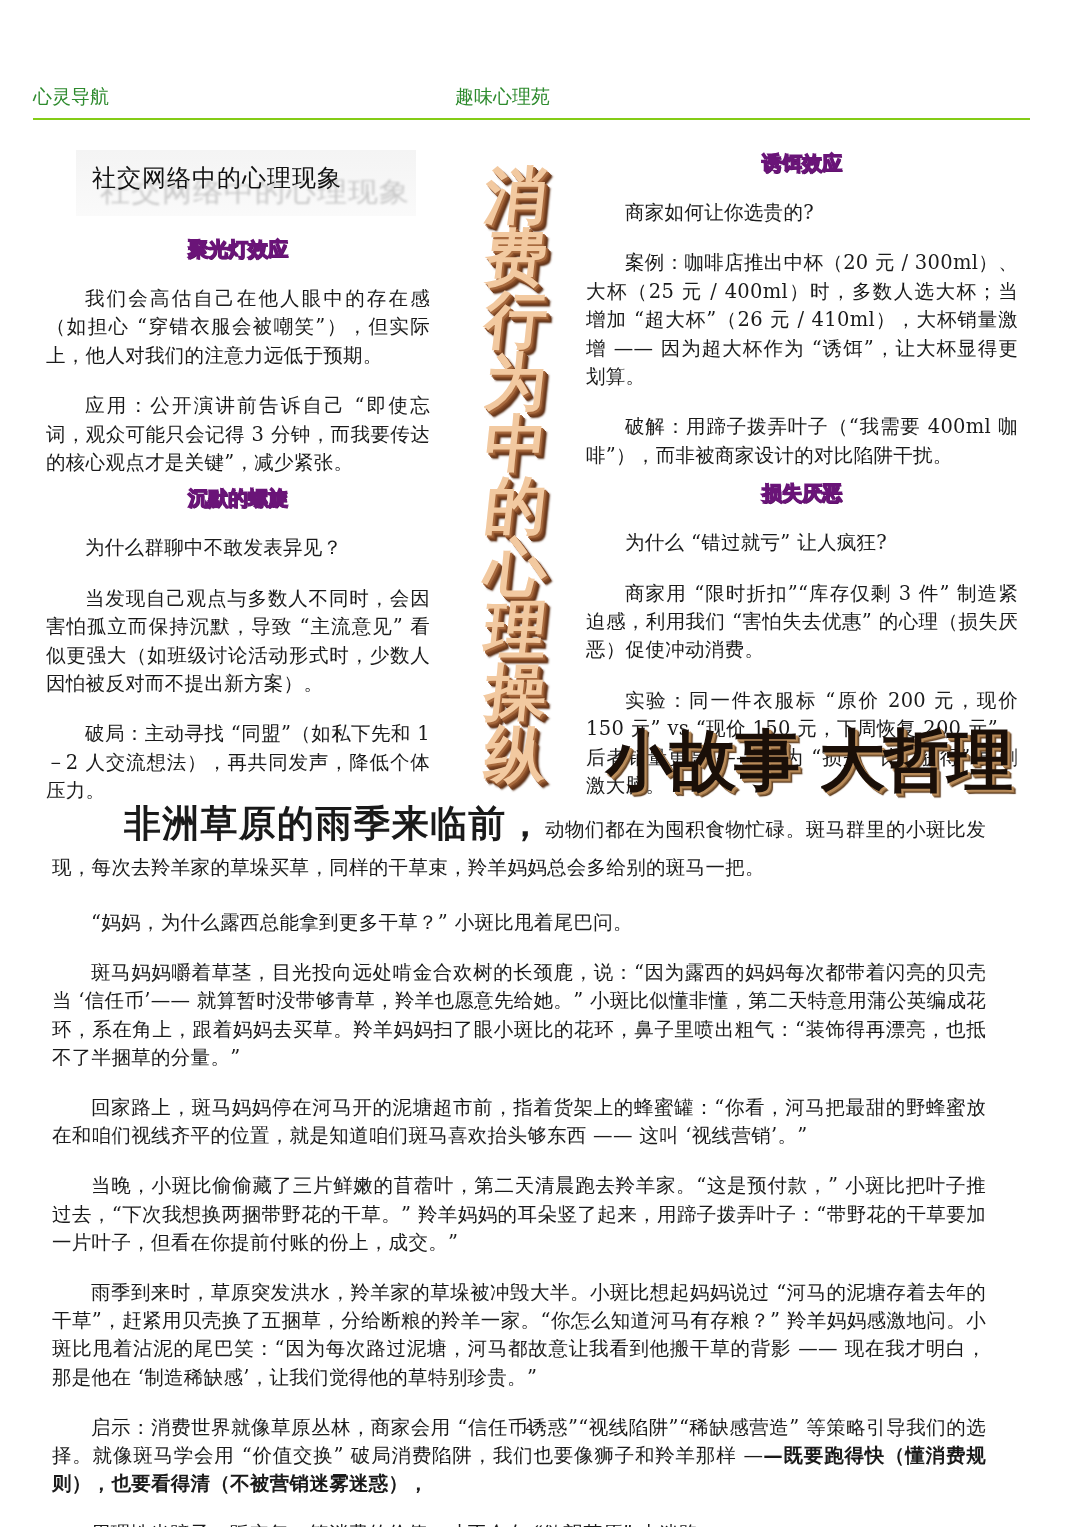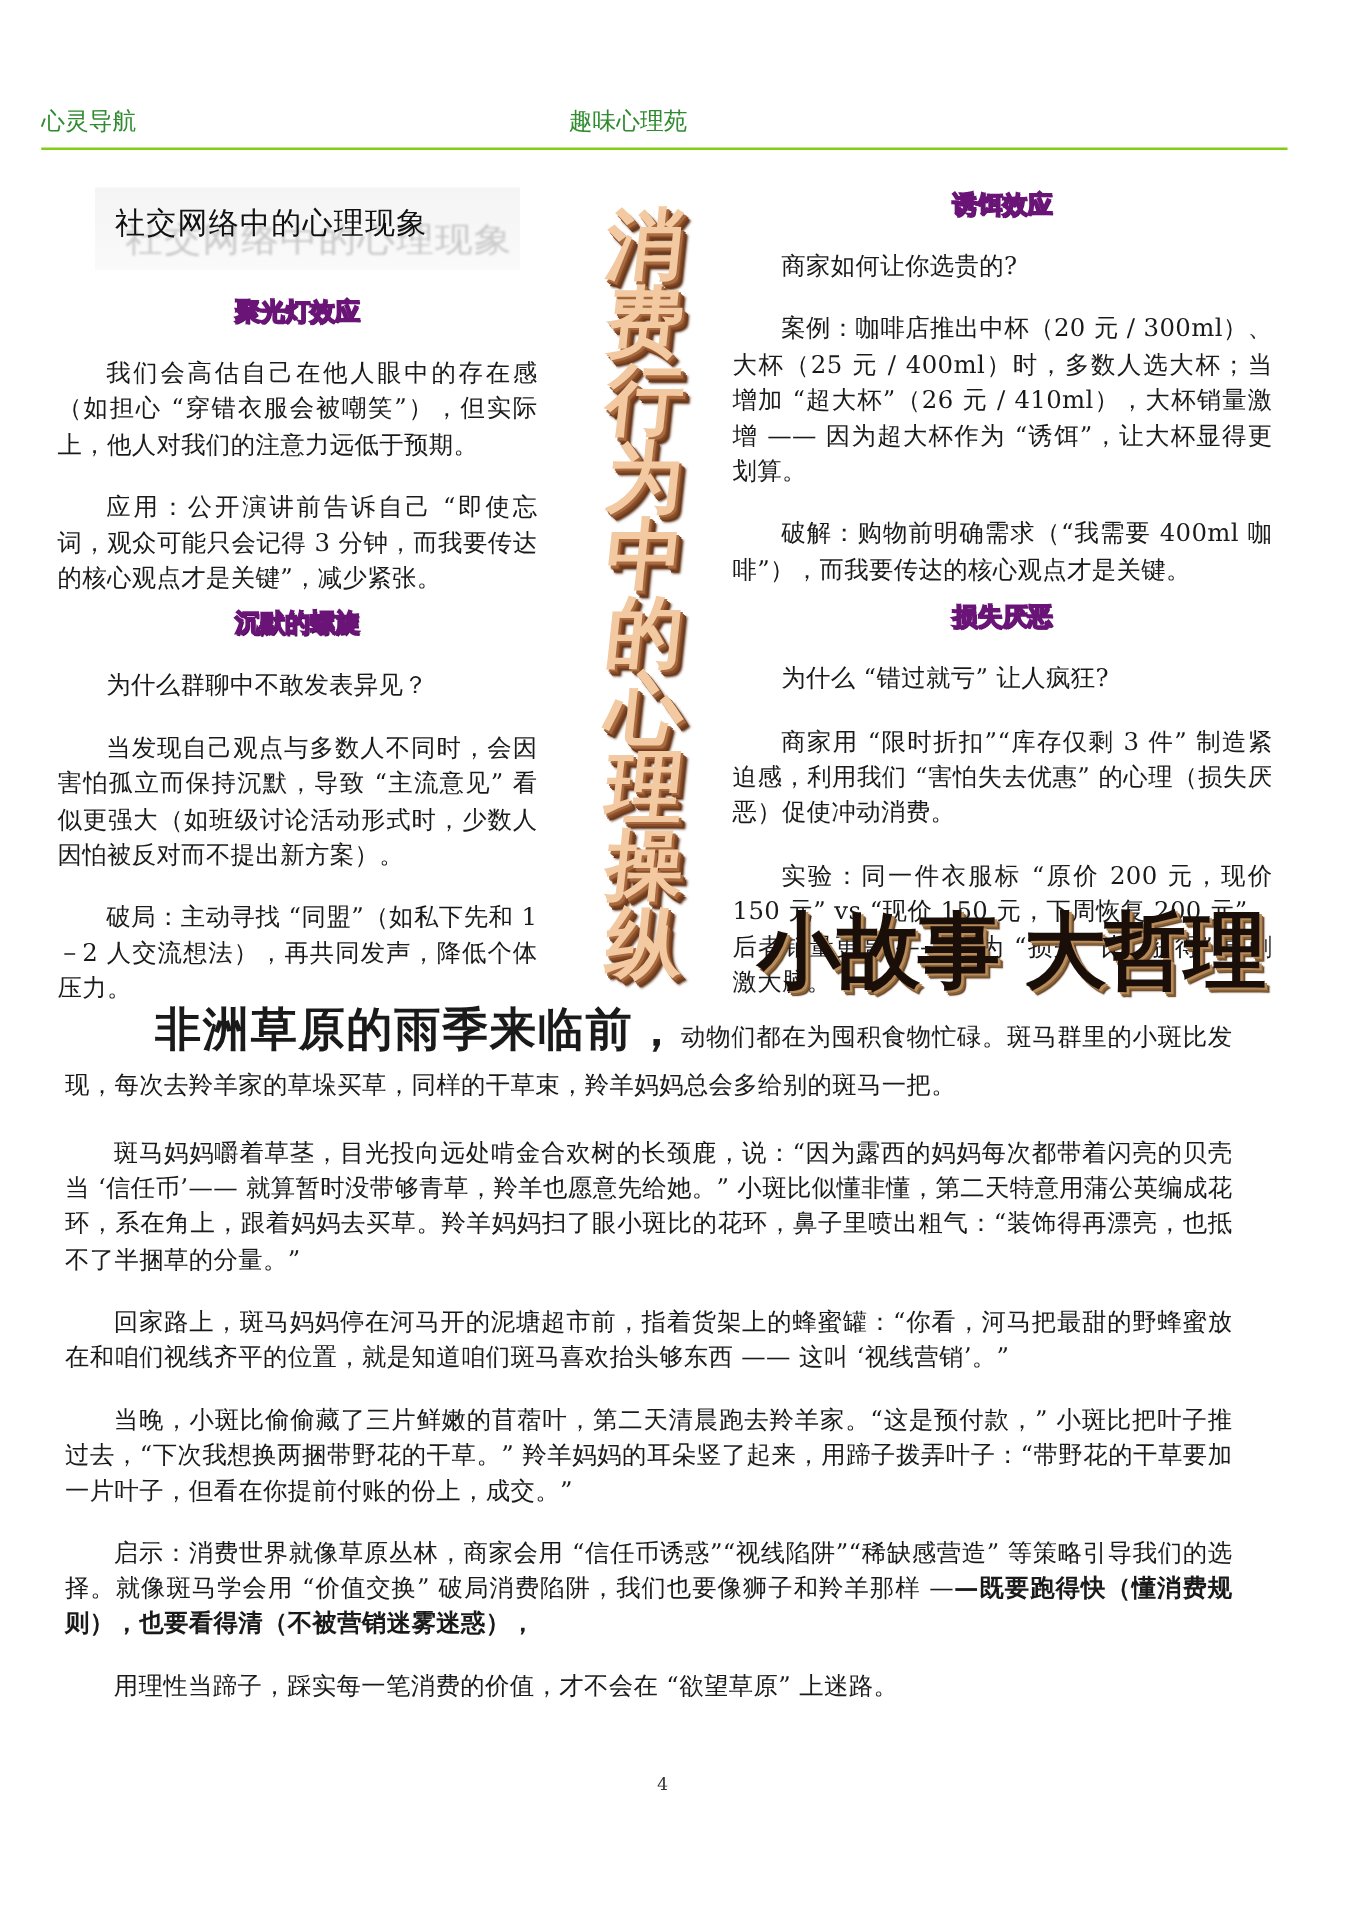--- a/index.html
+++ b/index.html
@@ -76,32 +76,34 @@
   <span>心</span>
   <span>理</span>
   <span>操</span>
   <span>纵</span>
 </div>
 
 <div class="col-right">
   <div class="purple-title t3">诱饵效应</div>
   <p class="p ind">商家如何让你选贵的?</p>
   <p class="p ind">案例：咖啡店推出中杯（20 元 / 300ml）、大杯（25 元 / 400ml）时，多数人选大杯；当增加 “超大杯”（26 元 / 410ml），大杯销量激增 —— 因为超大杯作为 “诱饵”，让大杯显得更划算。</p>
-  <p class="p ind">破解：购物前明确需求（“我需要 400ml 咖啡”），而我要传达的核心观点才是关键。</p>
+  <p class="p ind">破解：用蹄子拨弄叶子（“我需要 400ml 咖啡”），而非被商家设计的对比陷阱干扰。</p>
 
   <div class="purple-title t4">损失厌恶</div>
   <p class="p ind">为什么 “错过就亏” 让人疯狂?</p>
   <p class="p ind">商家用 “限时折扣”“库存仅剩 3 件” 制造紧迫感，利用我们 “害怕失去优惠” 的心理（损失厌恶）促使冲动消费。</p>
   <p class="p ind">实验：同一件衣服标 “原价 200 元，现价 150 元” vs “现价 150 元，下周恢复 200 元”，后者销量更高 —— 因为 “损失” 比 “获得” 更刺激大脑。</p>
 </div>
 
 <div class="story-banner">小故事 大哲理</div>
 
 <div class="story">
   <p class="p first"><span class="lead">非洲草原的雨季来临前，</span><span>动物们都在为囤积食物忙碌。斑马群里的小斑比发现，每次去羚羊家的草垛买草，同样的干草束，羚羊妈妈总会多给别的斑马一把。</span></p>
+  <p class="p ind">“妈妈，为什么露西总能拿到更多干草？” 小斑比甩着尾巴问。</p>
   <p class="p ind">斑马妈妈嚼着草茎，目光投向远处啃金合欢树的长颈鹿，说：“因为露西的妈妈每次都带着闪亮的贝壳当 ‘信任币’—— 就算暂时没带够青草，羚羊也愿意先给她。” 小斑比似懂非懂，第二天特意用蒲公英编成花环，系在角上，跟着妈妈去买草。羚羊妈妈扫了眼小斑比的花环，鼻子里喷出粗气：“装饰得再漂亮，也抵不了半捆草的分量。”</p>
   <p class="p ind">回家路上，斑马妈妈停在河马开的泥塘超市前，指着货架上的蜂蜜罐：“你看，河马把最甜的野蜂蜜放在和咱们视线齐平的位置，就是知道咱们斑马喜欢抬头够东西 —— 这叫 ‘视线营销’。”</p>
   <p class="p ind">当晚，小斑比偷偷藏了三片鲜嫩的苜蓿叶，第二天清晨跑去羚羊家。“这是预付款，” 小斑比把叶子推过去，“下次我想换两捆带野花的干草。” 羚羊妈妈的耳朵竖了起来，用蹄子拨弄叶子：“带野花的干草要加一片叶子，但看在你提前付账的份上，成交。”</p>
+  <p class="p ind">雨季到来时，草原突发洪水，羚羊家的草垛被冲毁大半。小斑比想起妈妈说过 “河马的泥塘存着去年的干草”，赶紧用贝壳换了五捆草，分给断粮的羚羊一家。“你怎么知道河马有存粮？” 羚羊妈妈感激地问。小斑比甩着沾泥的尾巴笑：“因为每次路过泥塘，河马都故意让我看到他搬干草的背影 —— 现在我才明白，那是他在 ‘制造稀缺感’，让我们觉得他的草特别珍贵。”</p>
   <p class="p ind"><span>启示：消费世界就像草原丛林，商家会用 “信任币诱惑”“视线陷阱”“稀缺感营造” 等策略引导我们的选择。就像斑马学会用 “价值交换” 破局消费陷阱，我们也要像狮子和羚羊那样 —</span><span class="bold">—既要跑得快（懂消费规则），也要看得清（不被营销迷雾迷惑），</span></p>
   <p class="p ind">用理性当蹄子，踩实每一笔消费的价值，才不会在 “欲望草原” 上迷路。</p>
 </div>
 
 <div class="page-num">4</div>
 
 </body></html>

